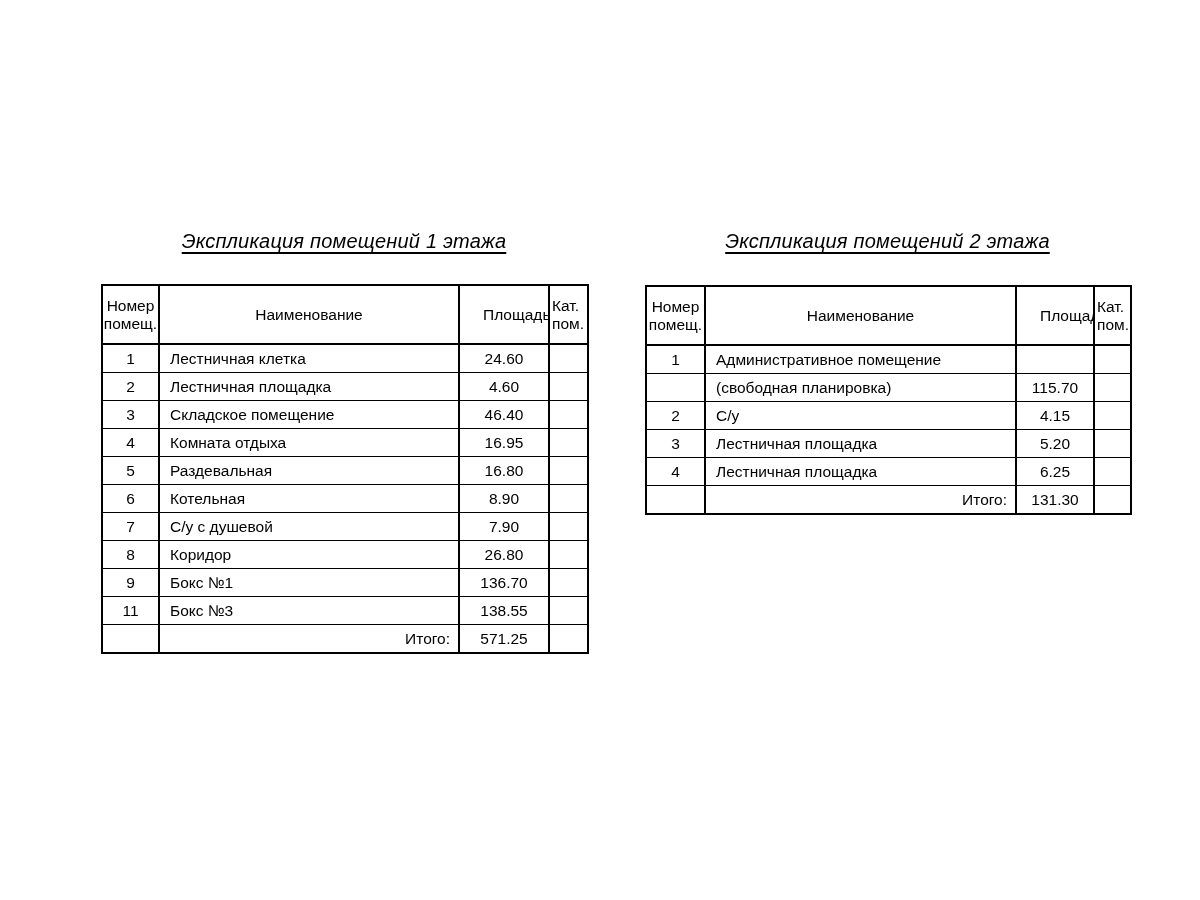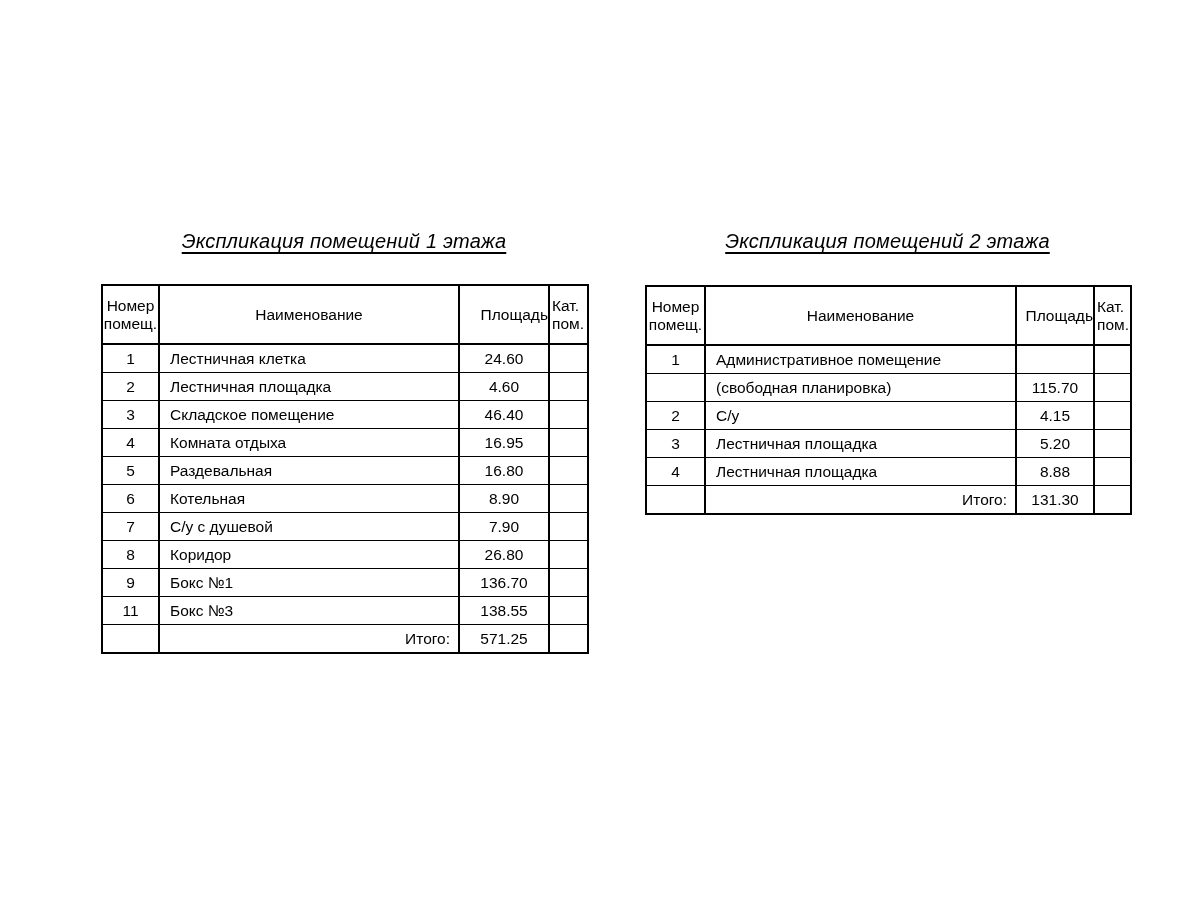--- a/index.html
+++ b/index.html
@@ -55,21 +55,21 @@
   }
   .explication th {
     height: 57px;
     line-height: 18px;
     border-top-width: 2.2px;
     border-bottom-width: 2.2px;
     white-space: normal;
   }
   .explication th.h-num  { text-align: center;  padding-left: 0; }
   .explication th.h-name { text-align: center; }
-  .explication th.h-area { text-align: right; }
+  .explication th.h-area { text-align: left; padding-left: 23px; }
   .explication th.h-cat  { text-align: left;  padding-left: 2px; }
 
   .explication td.c-num  { text-align: center; }
   .explication td.c-name { text-align: left; padding-left: 10px; }
   .explication td.c-name.total { text-align: right; padding-right: 8px; }
   .explication td.c-area { text-align: center; margin-top: 41px; }
   .explication td.c-cat  { text-align: center; }
 </style>
 </head>
 <body>
@@ -198,21 +198,21 @@
     </tr>
     <tr>
       <td class="c-num">3</td>
       <td class="c-name">Лестничная площадка</td>
       <td class="c-area">5.20</td>
       <td class="c-cat"></td>
     </tr>
     <tr>
       <td class="c-num">4</td>
       <td class="c-name">Лестничная площадка</td>
-      <td class="c-area">8.88</td>
+      <td class="c-area">6.25</td>
       <td class="c-cat"></td>
     </tr>
     <tr>
       <td class="c-num"></td>
       <td class="c-name total">Итого:</td>
       <td class="c-area">131.30</td>
       <td class="c-cat"></td>
     </tr>
   </tbody>
 </table>

